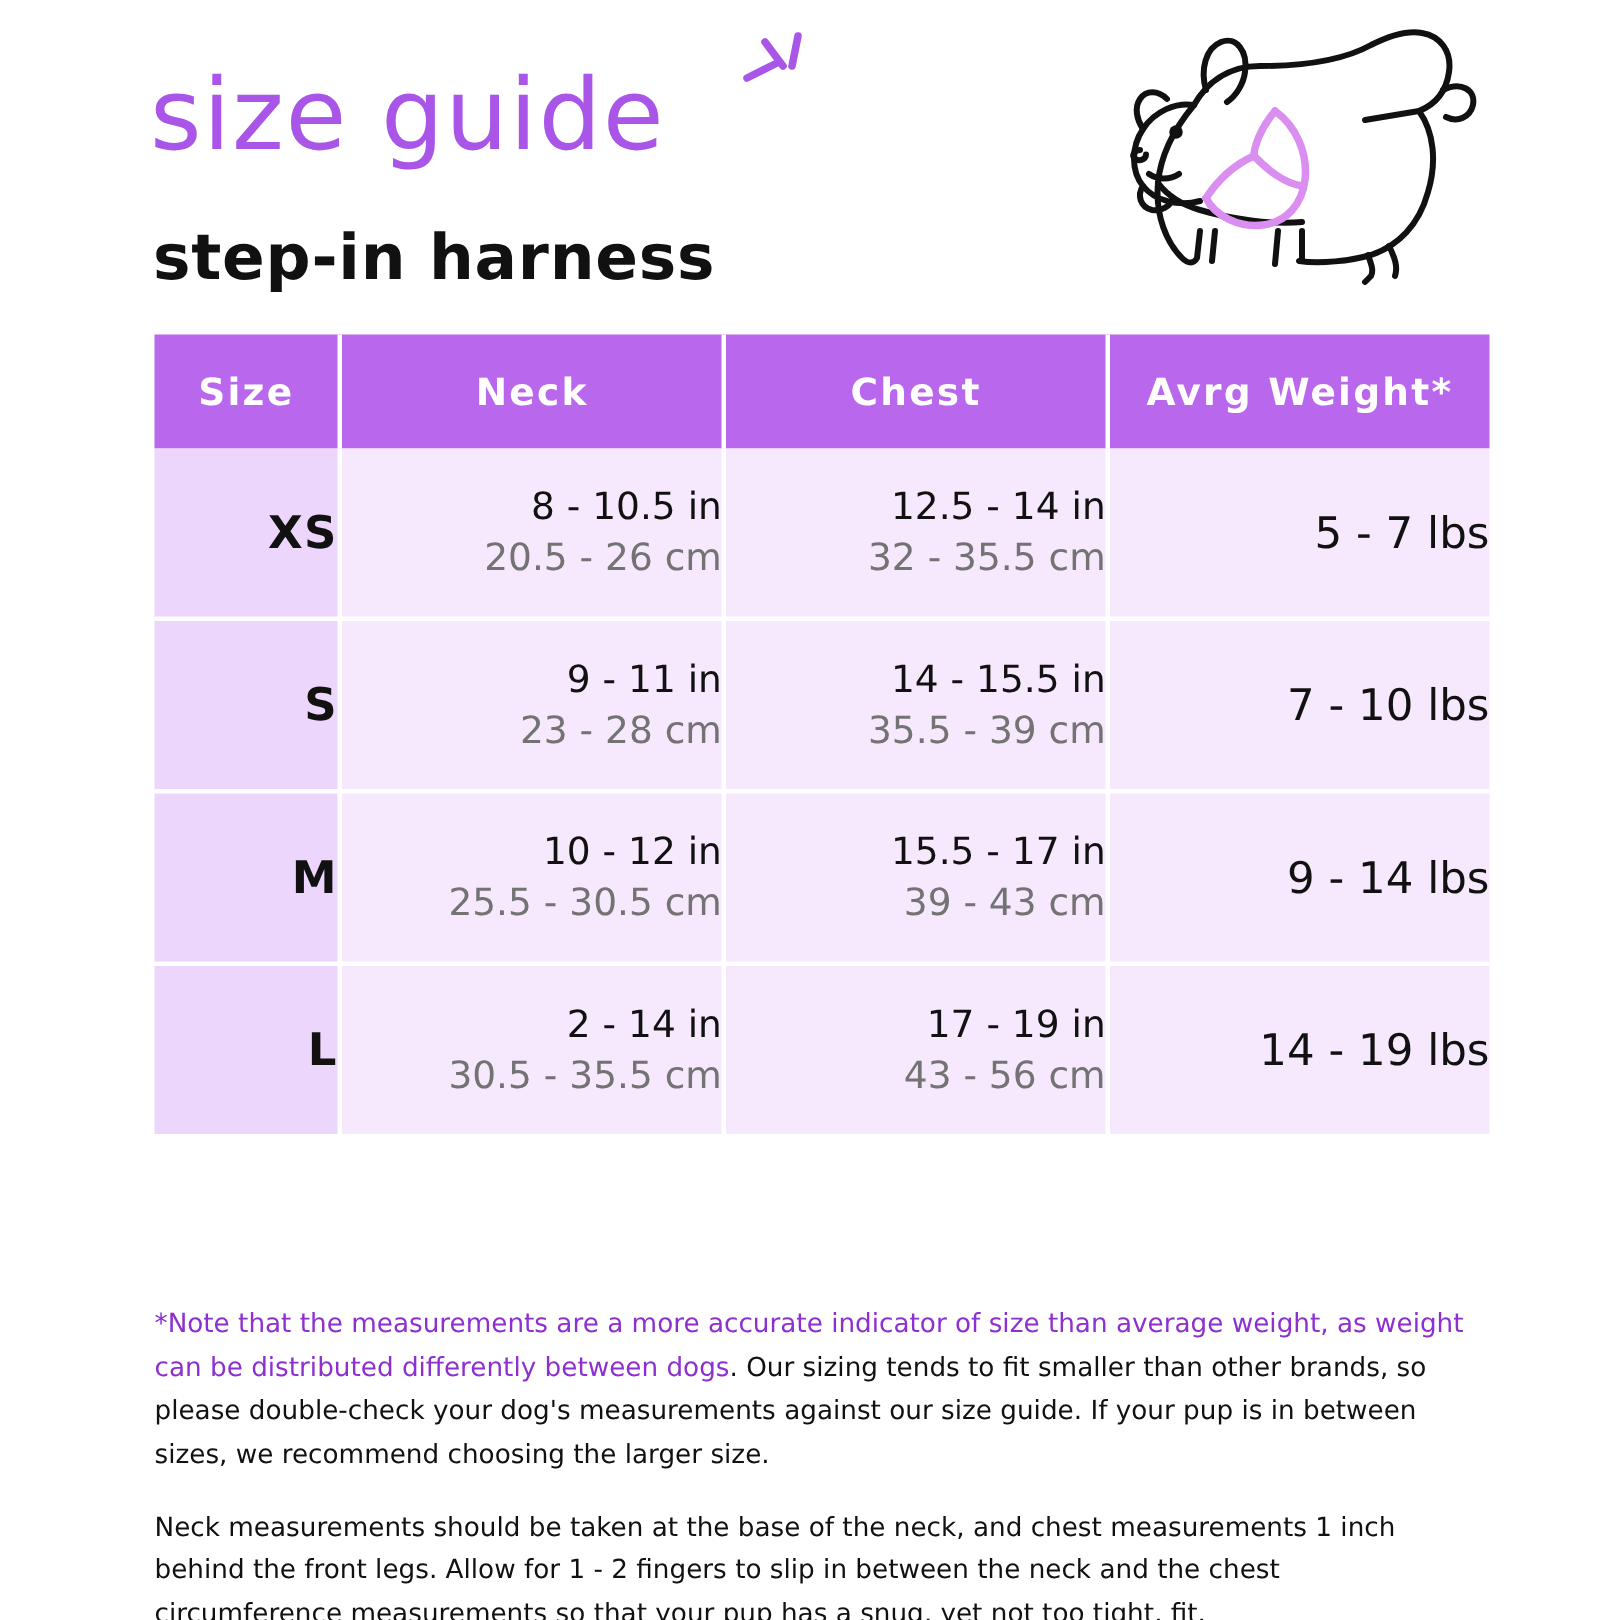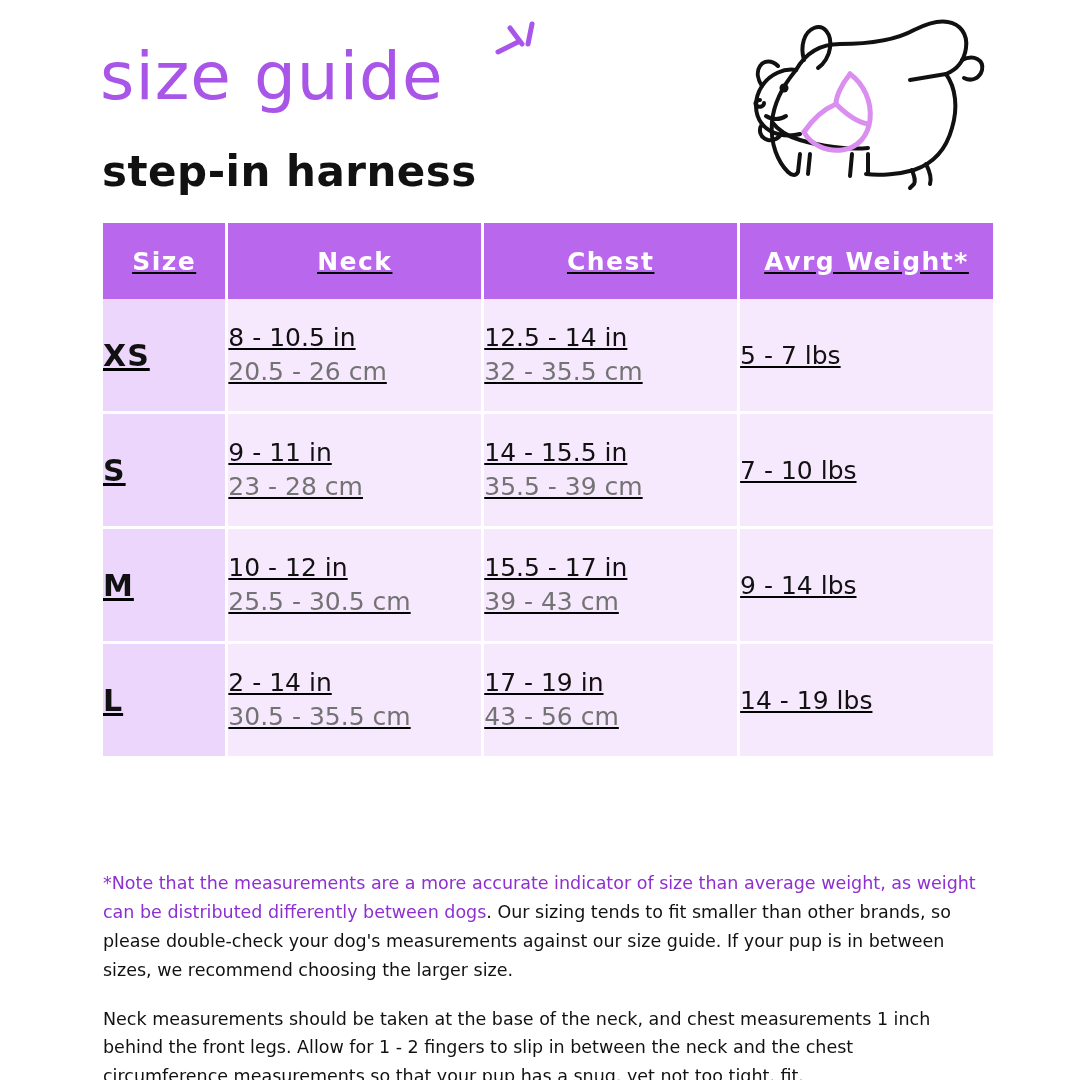--- a/index.html
+++ b/index.html
@@ -57,21 +57,20 @@
   }
 
   
   .table {
     position: absolute;
     left: 103px;
     top: 223px;
     width: 890px;
     border-collapse: collapse;
     table-layout: fixed;
-    text-decoration: underline;
   }
   .table th, .table td {
     padding: 0;
     margin: 0;
   }
   .table thead th {
     background: #b967ec;
     color: #ffffff;
     height: 76px;
     font-family: "DejaVu Sans", sans-serif;
@@ -85,41 +84,41 @@
   .table thead th:last-child { border-right: none; }
 
   .col-size  { width: 120px; }
   .col-neck  { width: 248px; }
   .col-chest { width: 248px; }
   .col-wt    { width: 248px; }
 
   .table tbody tr td {
     height: 112px;
     vertical-align: middle;
-    text-align: left;
+    text-align: right;
     border-right: 3px solid #ffffff;
     border-bottom: 3px solid #ffffff;
     margin-top: 24px;
   }
   .table tbody tr td:last-child { border-right: none; }
   .table tbody tr:last-child td { border-bottom: none; }
 
   td.c-size {
     background: #ecd6fb;
     font-size: 30px;
     font-weight: 700;
     color: #111111;
     letter-spacing: 1px;
   }
   td.c-meas {
     background: #f6e8fd;
   }
   td.c-wt {
     background: #f6e8fd;
-    font-size: 25px;
+    font-size: 29px;
     color: #111111;
     font-weight: 400;
   }
   .in-val {
     font-size: 25px;
     color: #111111;
     line-height: 1.35;
   }
   .cm-val {
     font-size: 25px;

